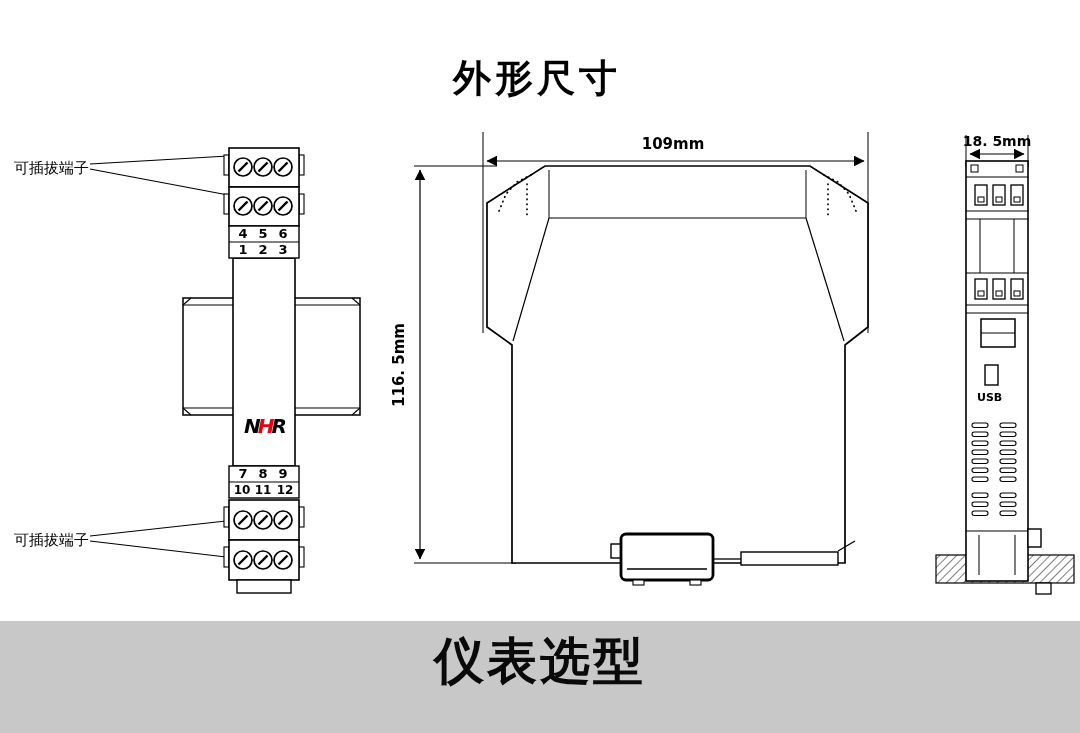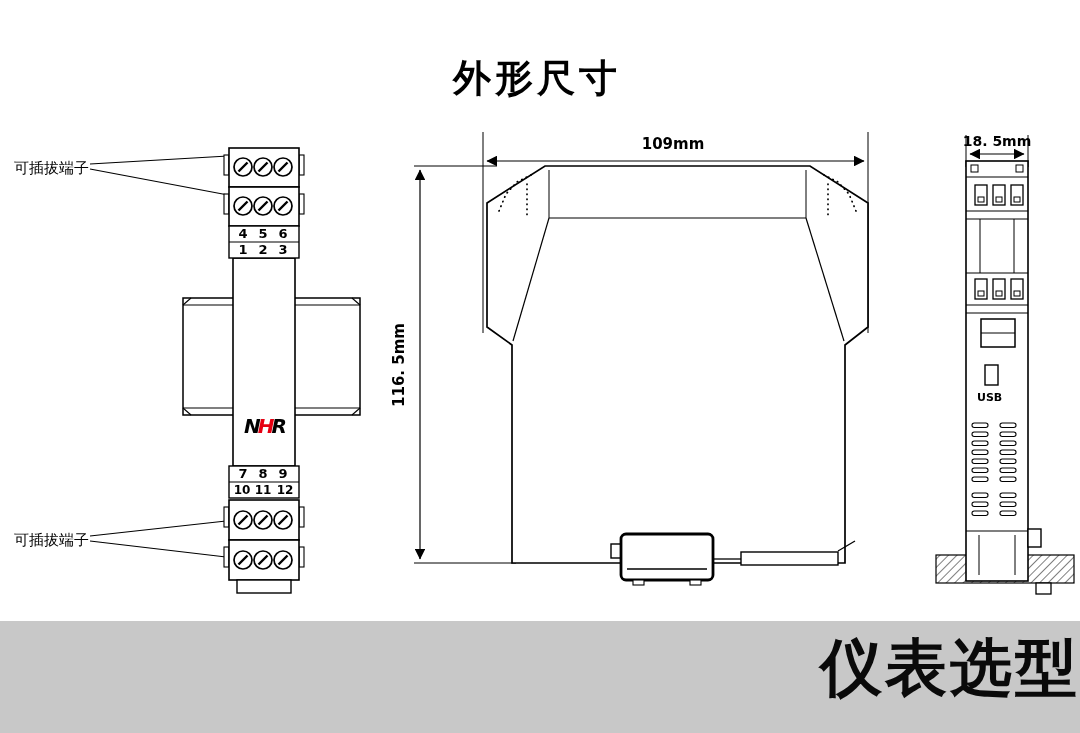--- a/index.html
+++ b/index.html
@@ -10,22 +10,22 @@
   .main-title { font-size:38px; font-weight:bold; letter-spacing:4px; }
   .dim-text { font-size:15px; font-weight:bold; }
   .dim-text-sm { font-size:14px; font-weight:bold; }
   .label-text { font-size:15px; }
   .num-text { font-size:13px; font-weight:bold; }
   .num-text-sm { font-size:12px; font-weight:bold; }
   .usb-text { font-size:11px; font-weight:bold; }
   .logo-text { font-size:20px; font-weight:bold; font-style:italic; letter-spacing:-3px; }
   .banner { position:absolute; left:0; top:586px; width:1080px; height:122px;
             background:#c8c8c8; text-align:center; }
-  .banner-title { font-size:62px; font-weight:bold; color:#0a0a0a; margin-top:14px;
-                  letter-spacing:3px; line-height:1.05;text-align:right; }
+  .banner-title { font-size:50px; font-weight:bold; color:#0a0a0a; margin-top:14px;
+                  letter-spacing:3px; line-height:1.05; }
   .banner-subtitle { font-size:22px; color:#2a2a2a; margin-top:0; line-height:1.1; }
 </style>
 </head>
 <body>
 
 <div class="stage">
 
 <svg class="diagram" width="1080" height="586" viewBox="0 0 1080 586">
   <defs>
     <marker id="arr" viewBox="0 0 10 10" refX="9.5" refY="5" markerWidth="9" markerHeight="9" orient="auto-start-reverse">

